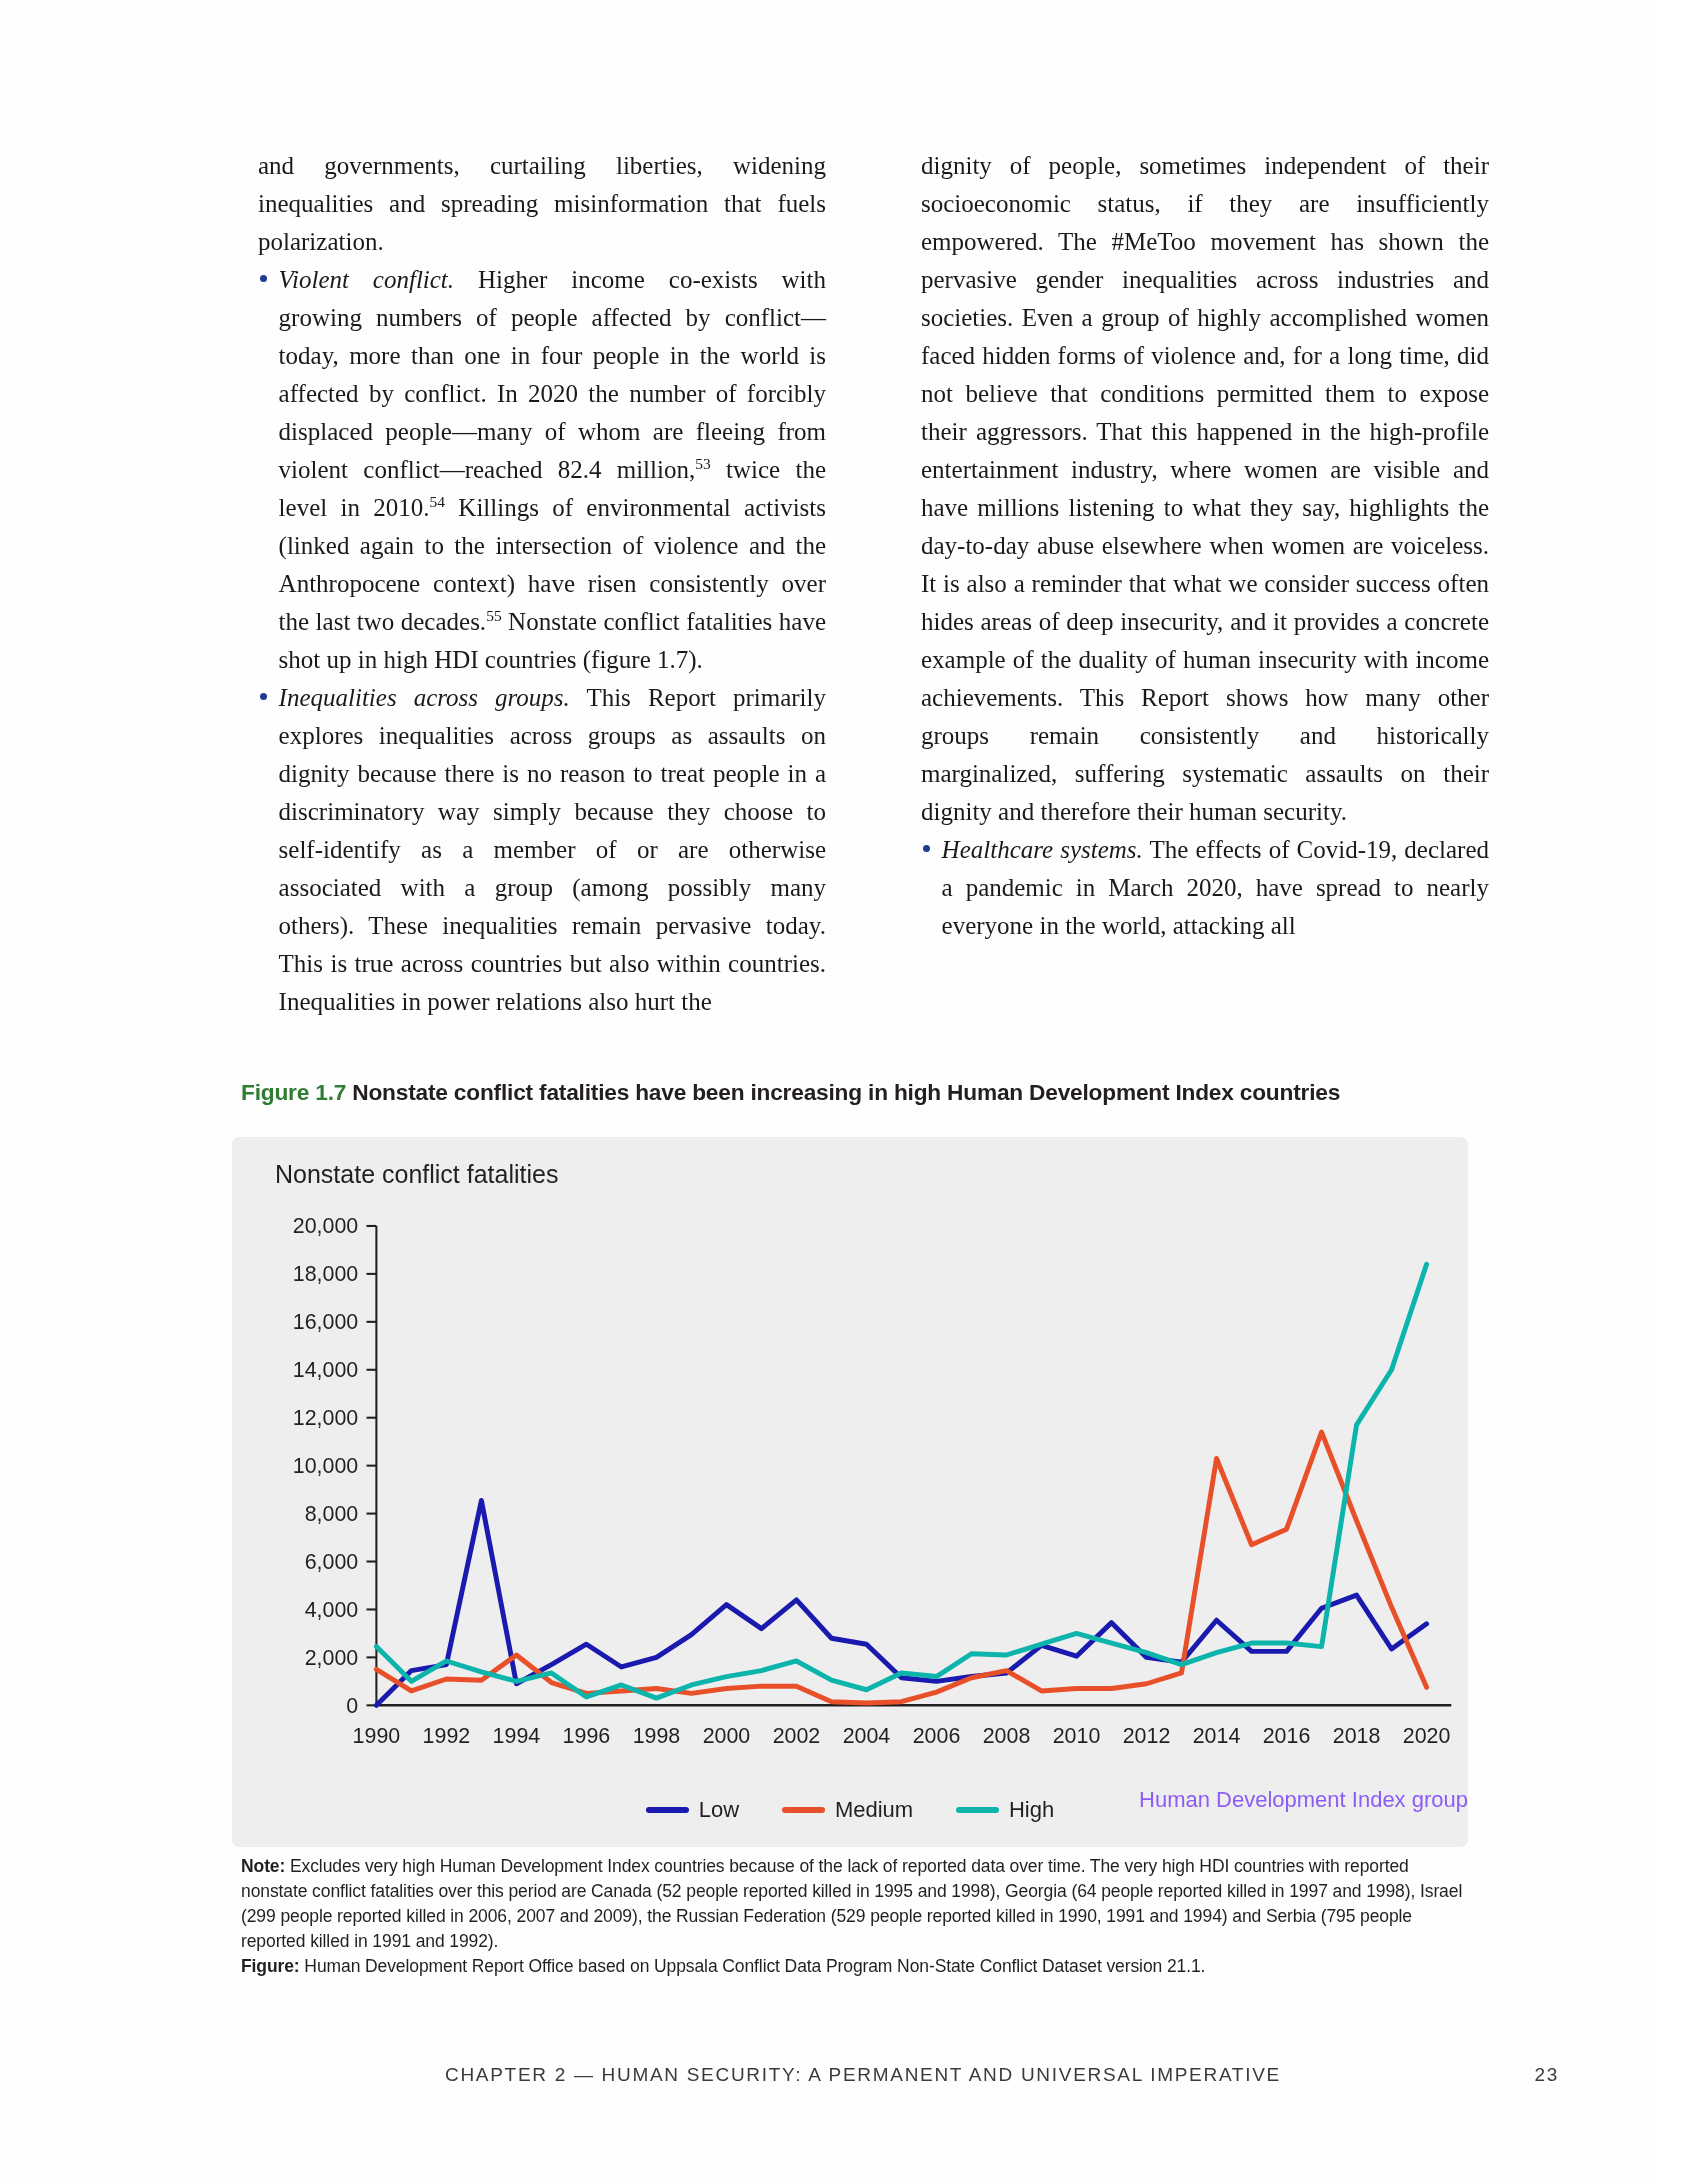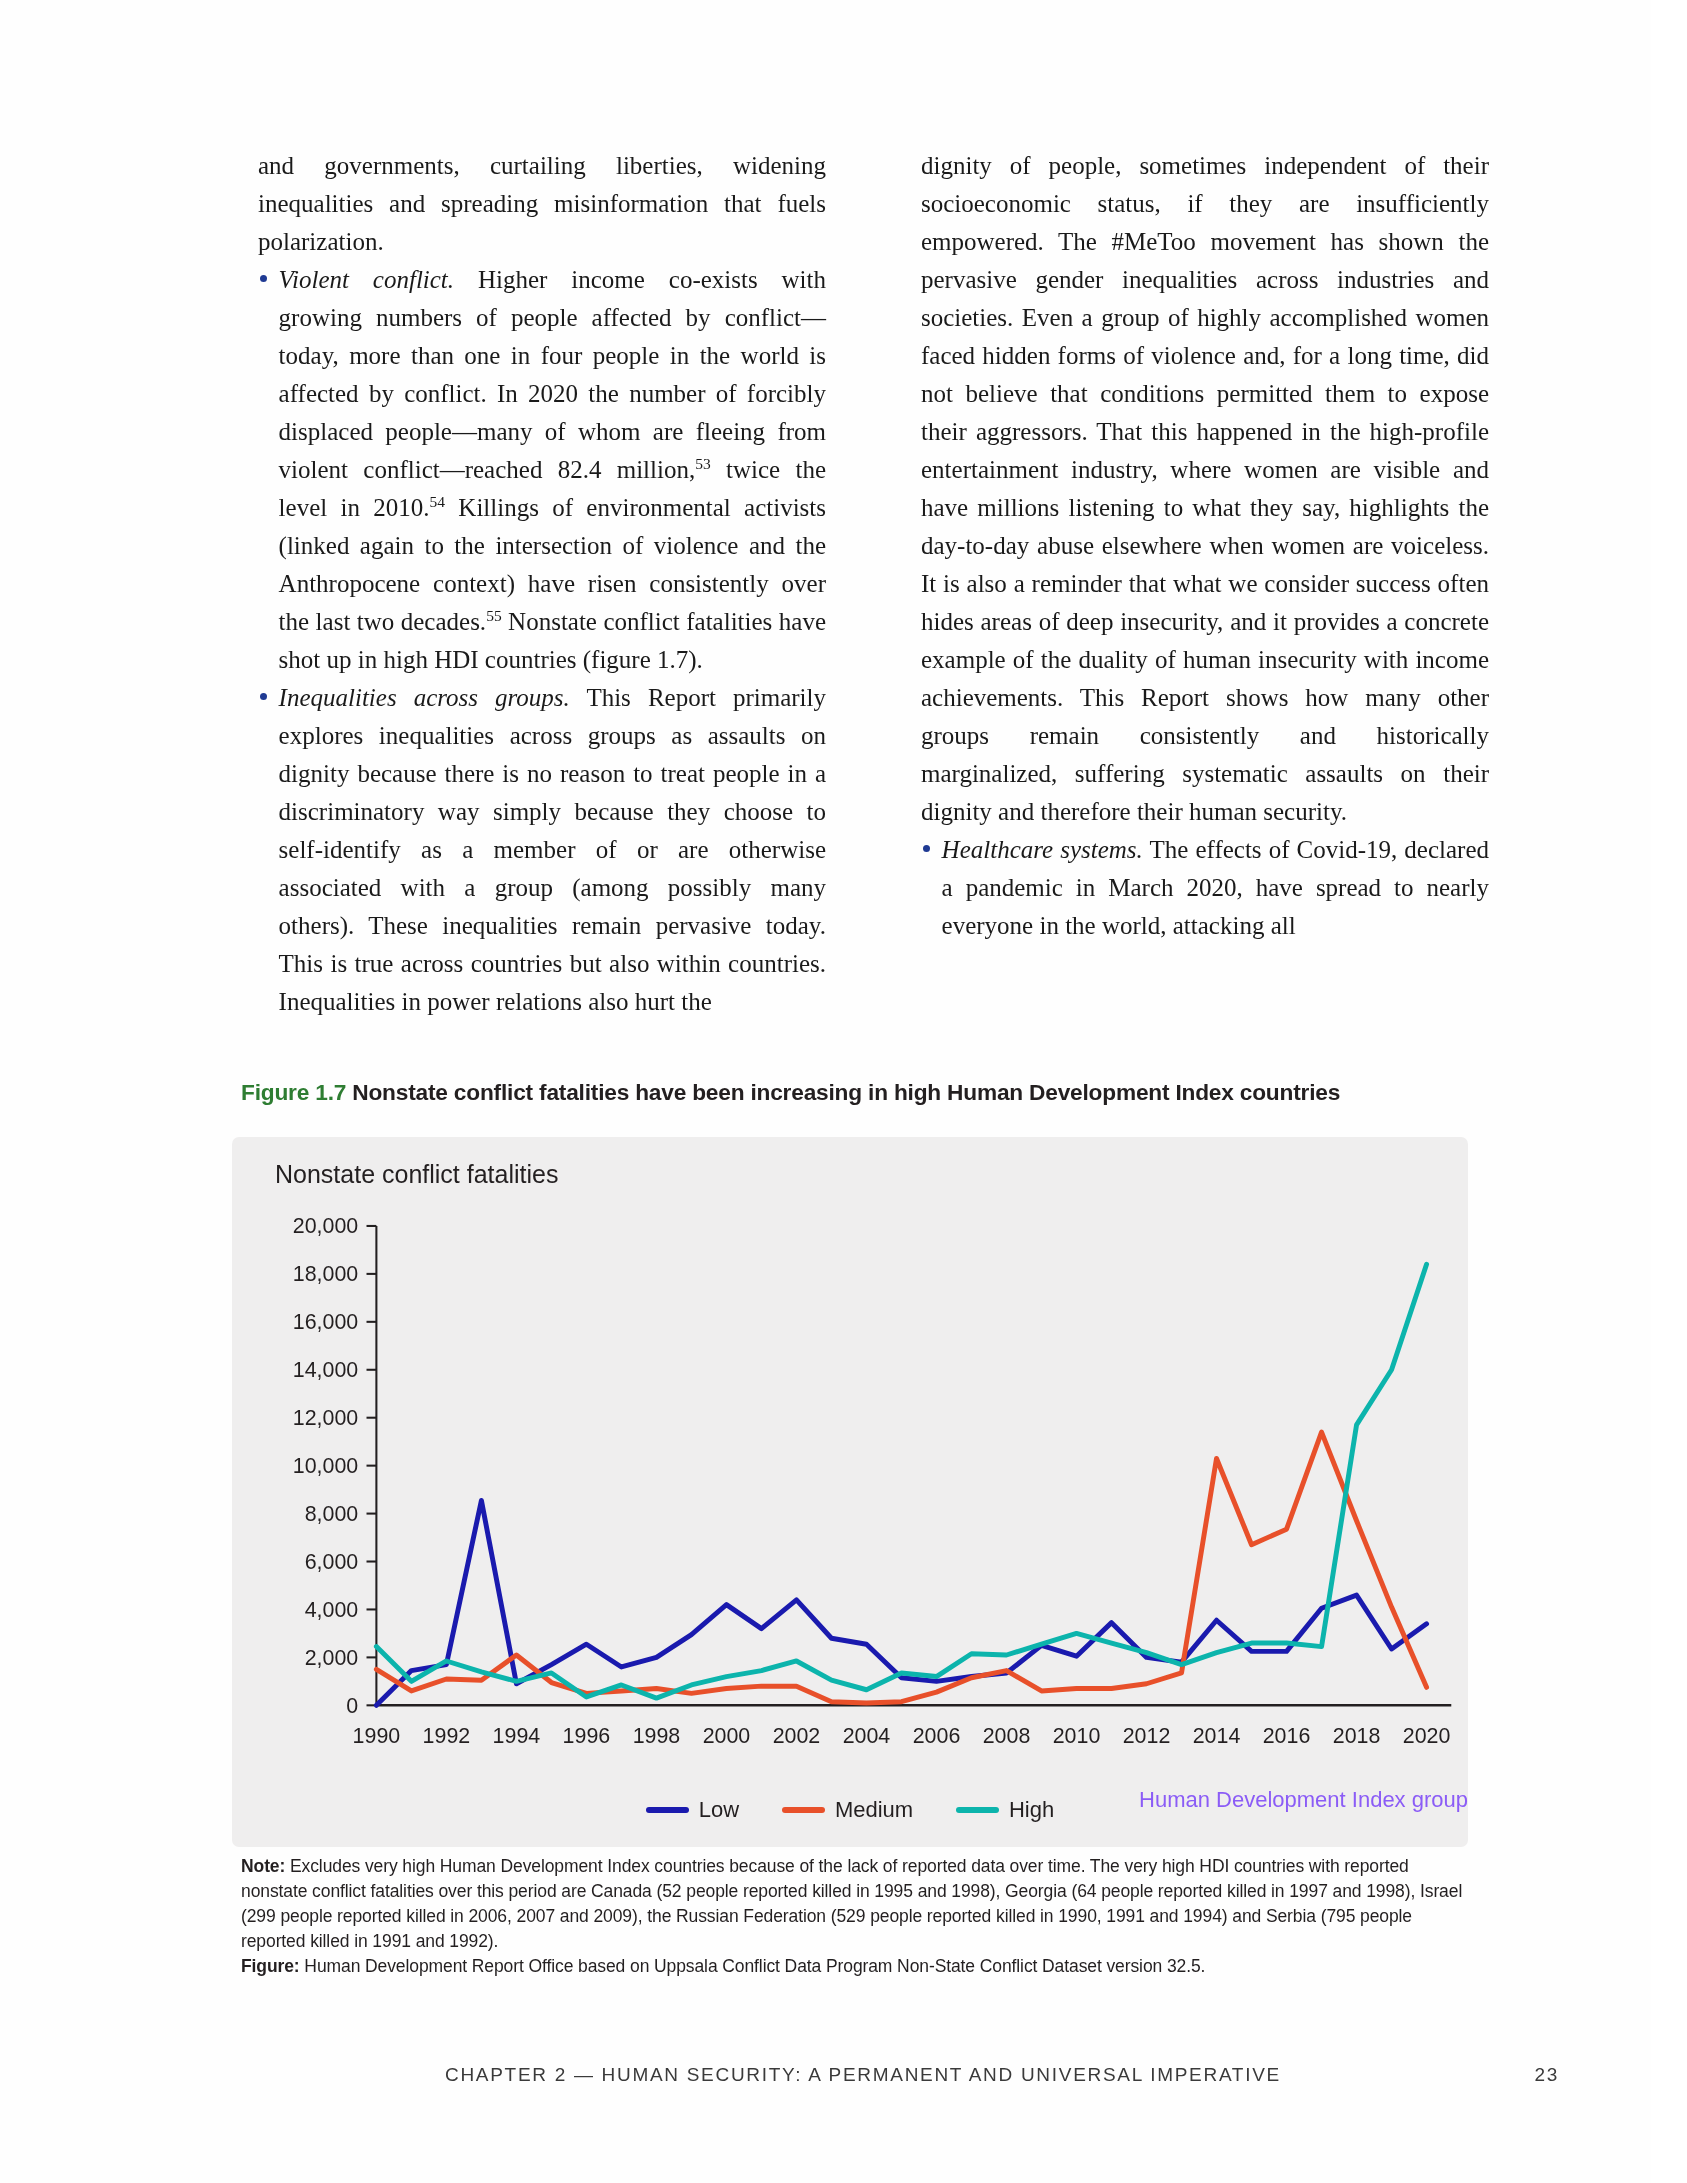--- a/index.html
+++ b/index.html
@@ -231,21 +231,21 @@
       </svg>
     <div class="axis-title">Human Development Index group</div>
     <div class="legend" id="legend"><span class="legend-item"><span class="legend-swatch" style="background: rgb(26, 26, 174);"></span><span class="legend-label">Low</span></span><span class="legend-item"><span class="legend-swatch" style="background: rgb(232, 80, 42);"></span><span class="legend-label">Medium</span></span><span class="legend-item"><span class="legend-swatch" style="background: rgb(12, 180, 172);"></span><span class="legend-label">High</span></span></div>
   </div>
 
   <div class="notes">
     <div>
       <b>Note:</b><span> Excludes very high Human Development Index countries because of the lack of reported data over time. The very high HDI countries with reported nonstate conflict fatalities over this period are Canada (52 people reported killed in 1995 and 1998), Georgia (64 people reported killed in 1997 and 1998), Israel (299 people reported killed in 2006, 2007 and 2009), the Russian Federation (529 people reported killed in 1990, 1991 and 1994) and Serbia (795 people reported killed in 1991 and 1992).</span>
     </div>
     <div class="src">
-      <b>Figure:</b><span> Human Development Report Office based on Uppsala Conflict Data Program Non-State Conflict Dataset version 32.5.</span>
+      <b>Figure:</b><span> Human Development Report Office based on Uppsala Conflict Data Program Non-State Conflict Dataset version 21.1.</span>
     </div>
   </div>
 
   <div class="footer">
     <span class="footer-chapter">CHAPTER 2 — HUMAN SECURITY: A PERMANENT AND UNIVERSAL IMPERATIVE</span>
     <span class="footer-page">23</span>
   </div>
 
 </div>
 

